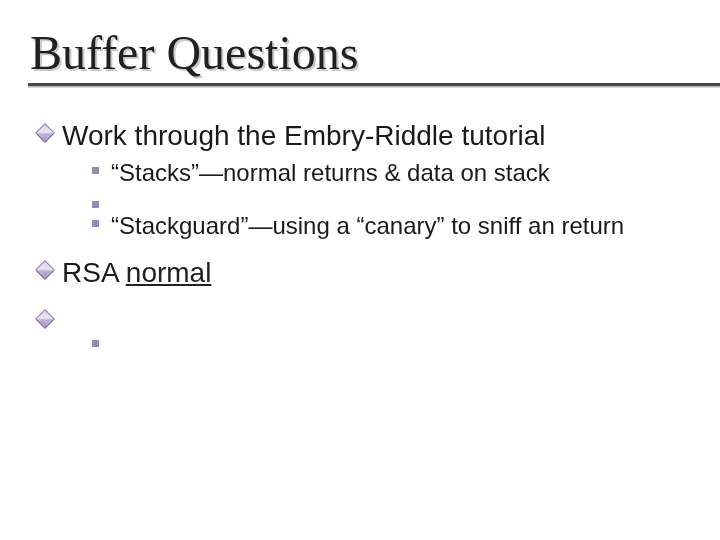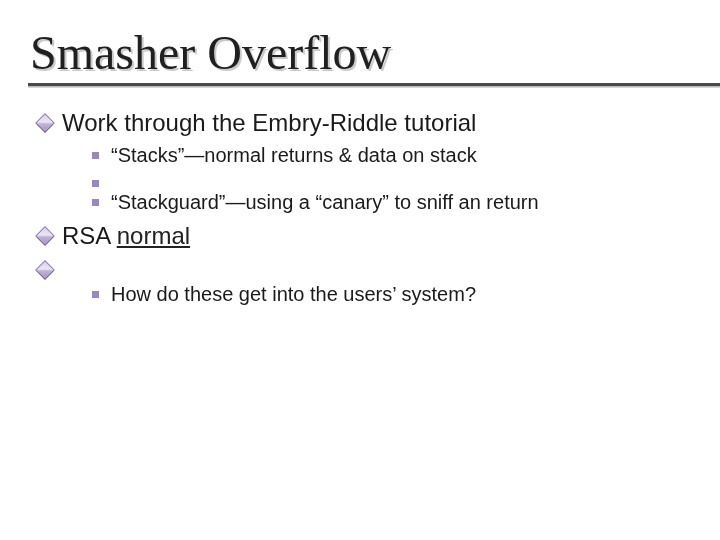--- a/index.html
+++ b/index.html
@@ -41,22 +41,22 @@
     height: 3px;
     background: #4a4a4a;
     box-shadow: 0 1px 0 #b8b8b8, 0 2px 0 #d8d8d8;
   }
   .content {
     padding-top: 6px;
   }
   .lvl1 {
     display: flex;
     align-items: flex-start;
-    margin: 4px 0 4px 8px;
-    font-size: 24px;
+    margin: 14px 0 4px 8px;
+    font-size: 28px;
     line-height: 1.25;
   }
   .lvl1 .bullet {
     flex: 0 0 auto;
     width: 14px;
     height: 14px;
     transform: rotate(45deg);
     position: relative;
     margin-top: 8px;
     margin-right: 10px;
@@ -69,21 +69,21 @@
     position: absolute;
     inset: 0;
     box-shadow: 1px 1px 0 rgba(0,0,0,0.18);
   }
   .lvl2-group {
     margin: 2px 0 6px 62px;
   }
   .lvl2 {
     display: flex;
     align-items: flex-start;
-    font-size: 20px;
+    font-size: 24px;
     line-height: 1.3;
     margin: 2px 0;
   }
   .lvl2 .sq {
     flex: 0 0 auto;
     width: 7px;
     height: 7px;
     background: #9a87bb;
     margin-top: 10px;
     margin-right: 12px;
@@ -92,21 +92,21 @@
     color: #222;
     text-decoration: underline;
   }
 </style>
 </head>
 <body>
 
 <div class="slide">
 
   <div class="title-wrap">
-    <h1 class="title">Smasher Overflow</h1>
+    <h1 class="title">Buffer Questions</h1>
     <div class="title-underline"></div>
   </div>
 
   <div class="content">
 
     <div class="lvl1">
       <span class="bullet"></span>
       <span>Work through the Embry-Riddle tutorial</span>
     </div>
     <div class="lvl2-group">
@@ -127,18 +127,17 @@
       <span class="bullet"></span>
       <span><span>RSA </span><span class="link-style">normal</span></span>
     </div>
 
     <div class="lvl1">
       <span class="bullet"></span>
     </div>
     <div class="lvl2-group">
       <div class="lvl2">
         <span class="sq"></span>
-        <span>How do these get into the users’ system?</span>
       </div>
     </div>
 
   </div>
 </div>
 
 </body></html>

